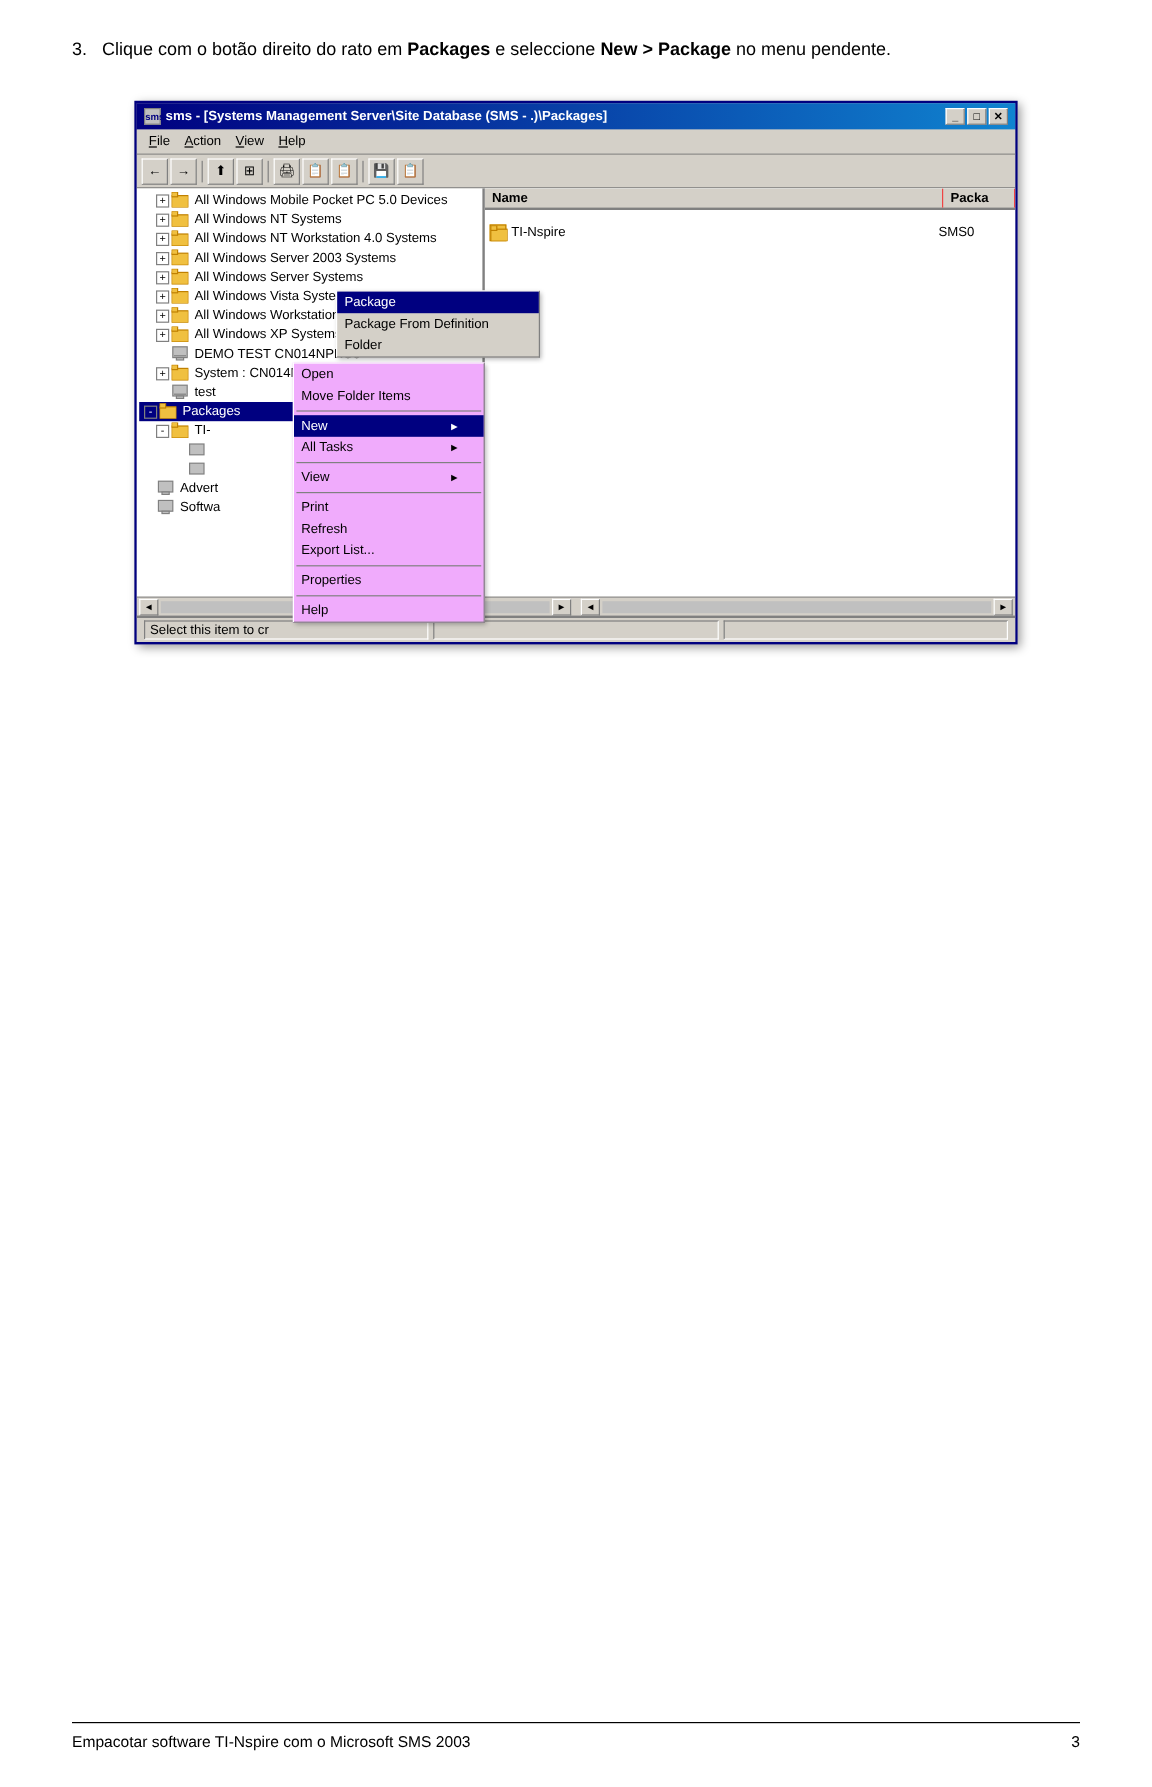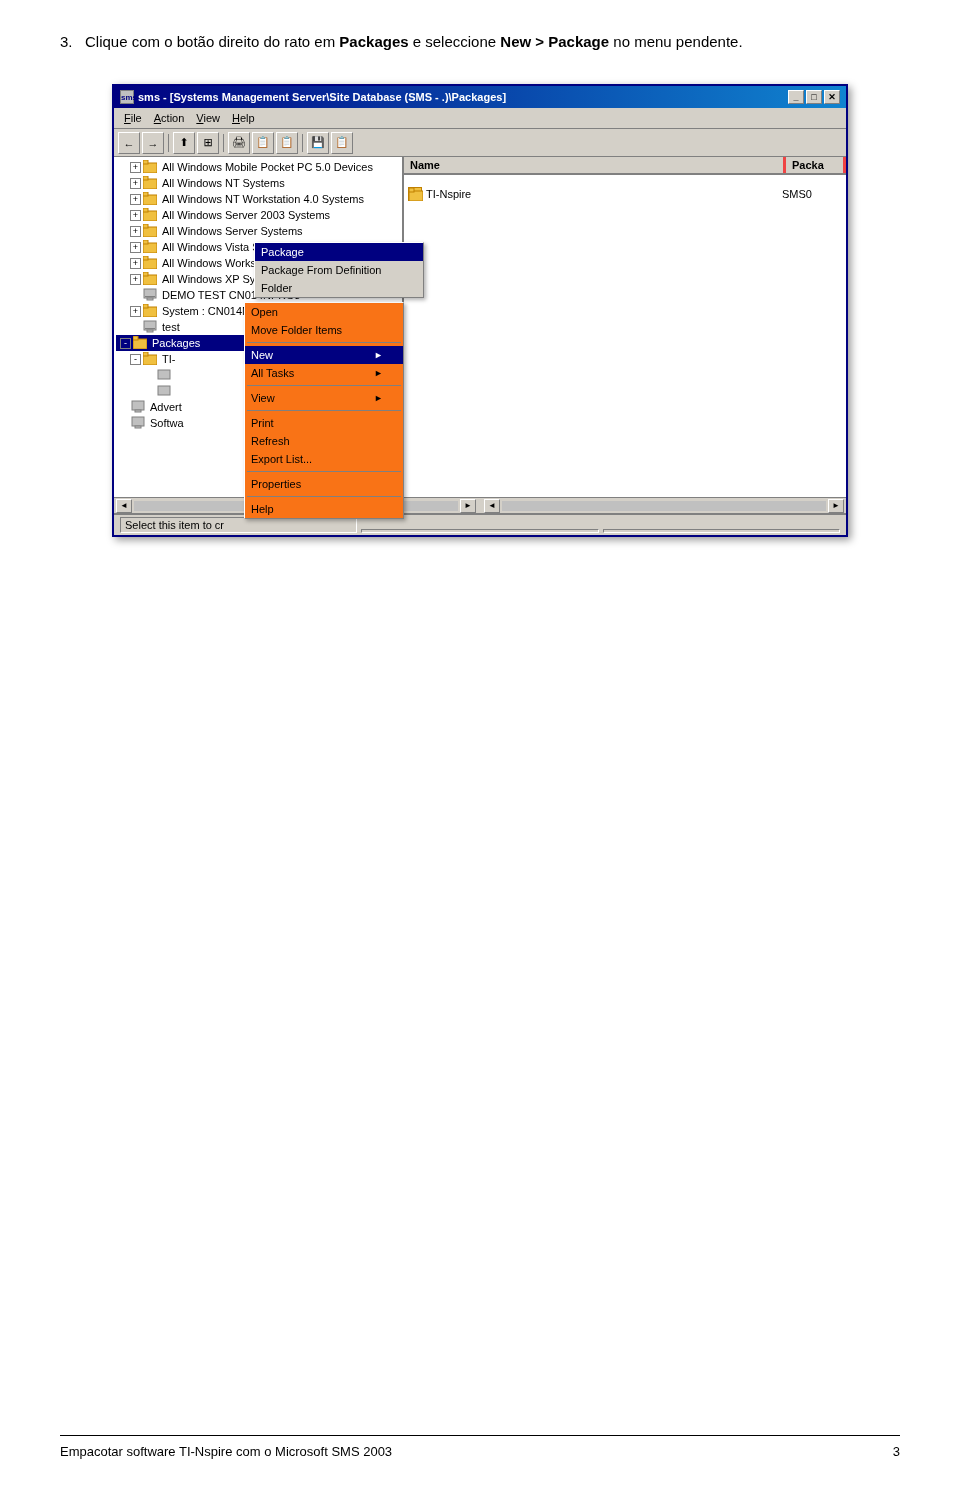--- a/index.html
+++ b/index.html
@@ -206,21 +206,21 @@
     .list-header {
       display: flex;
       background: #d4d0c8;
       border-bottom: 2px solid #808080;
       font-size: 11px;
       font-weight: bold;
     }
 
     .list-header-col {
       padding: 2px 6px;
-      border-right: 3px solid #ef4444;
+      border-right: 1px solid #ef4444;
       flex-shrink: 0;
     }
 
     .list-header-col:first-child {
       flex: 1;
     }
 
     .list-header-col:last-child {
       width: 60px;
     }
@@ -243,21 +243,20 @@
     }
 
     
     .status-bar {
       background: #d4d0c8;
       border-top: 2px solid #808080;
       padding: 2px 6px;
       font-size: 11px;
       display: flex;
       gap: 4px;
-      align-items: flex-end;
     }
 
     .status-pane {
       flex: 1;
       border: 1px solid;
       border-color: #808080 #ffffff #ffffff #808080;
       padding: 1px 4px;
     }
 
     
@@ -291,21 +290,21 @@
 
     
     .context-menu-container {
       position: absolute;
       left: 130px;
       top: 145px;
       z-index: 10;
     }
 
     .context-menu {
-      background: #f97316;
+      background: #f0abfc;
       border: 1px solid;
       border-color: #ffffff #808080 #808080 #ffffff;
       box-shadow: 2px 2px 4px rgba(0,0,0,0.3);
       font-size: 11px;
       min-width: 160px;
     }
 
     .ctx-item {
       padding: 3px 20px 3px 6px;
       cursor: pointer;
@@ -327,21 +326,21 @@
     }
 
     .ctx-arrow {
       font-size: 9px;
       margin-left: 10px;
     }
 
     
     .submenu-container {
       position: absolute;
-      left: 140px;
+      left: 166px;
       top: 85px;
       z-index: 11;
     }
 
     .submenu {
       background: #d4d0c8;
       border: 1px solid;
       border-color: #ffffff #808080 #808080 #ffffff;
       box-shadow: 2px 2px 4px rgba(0,0,0,0.3);
       font-size: 11px;

